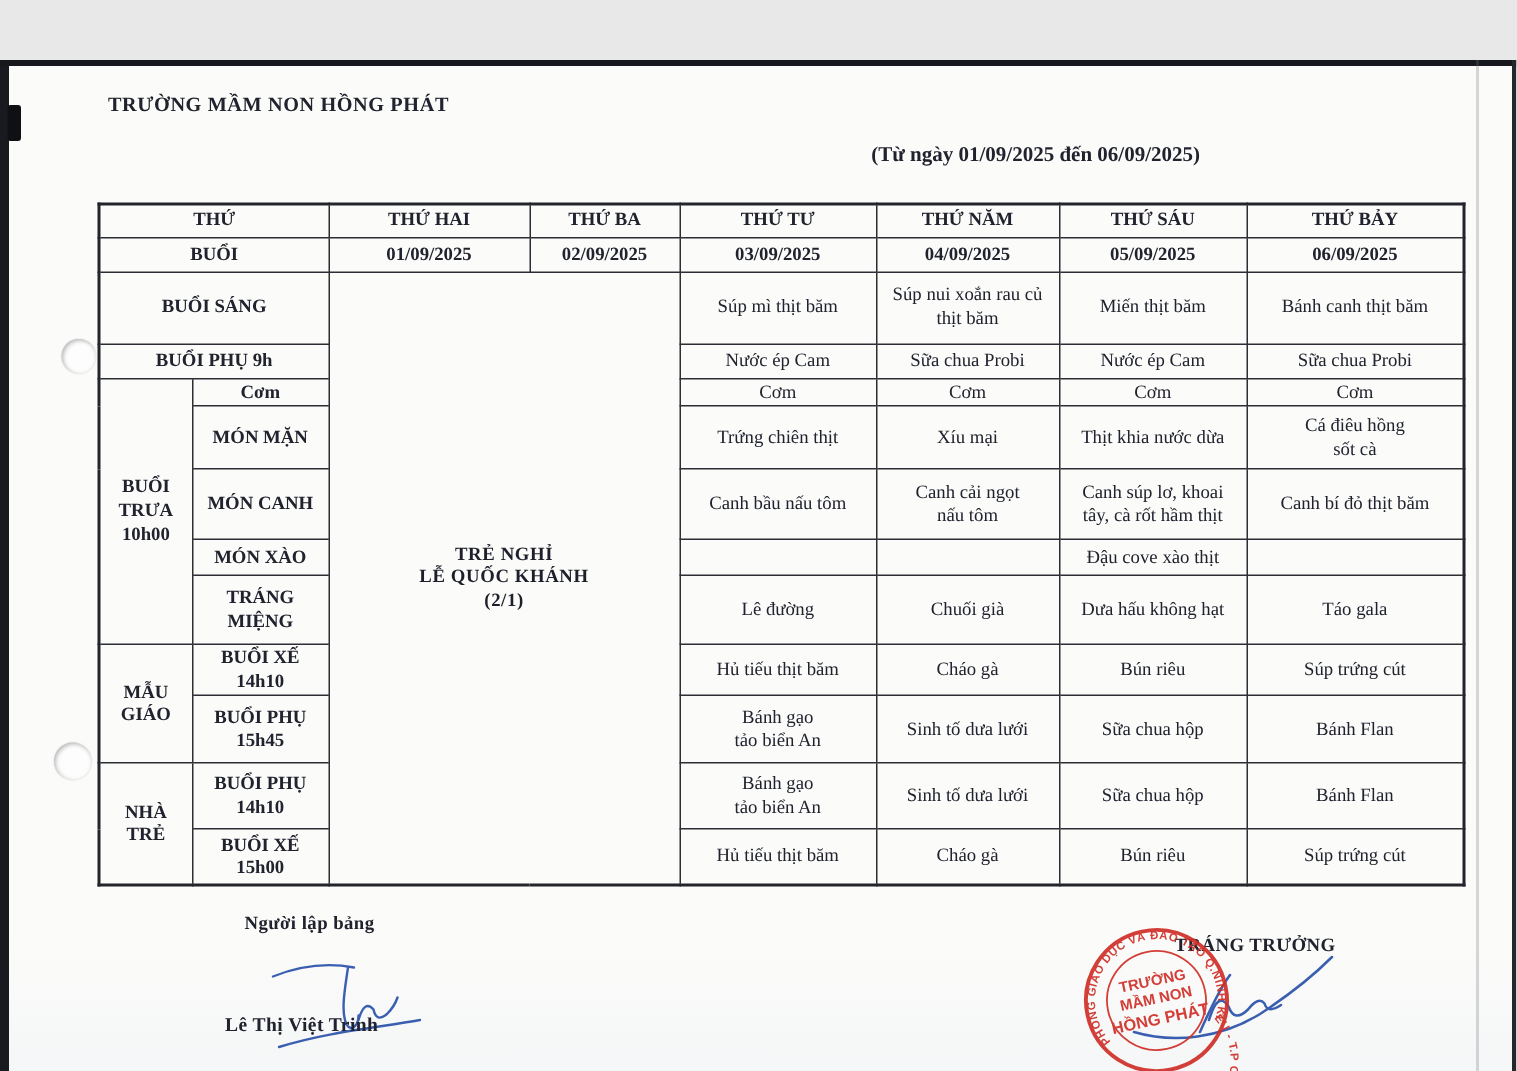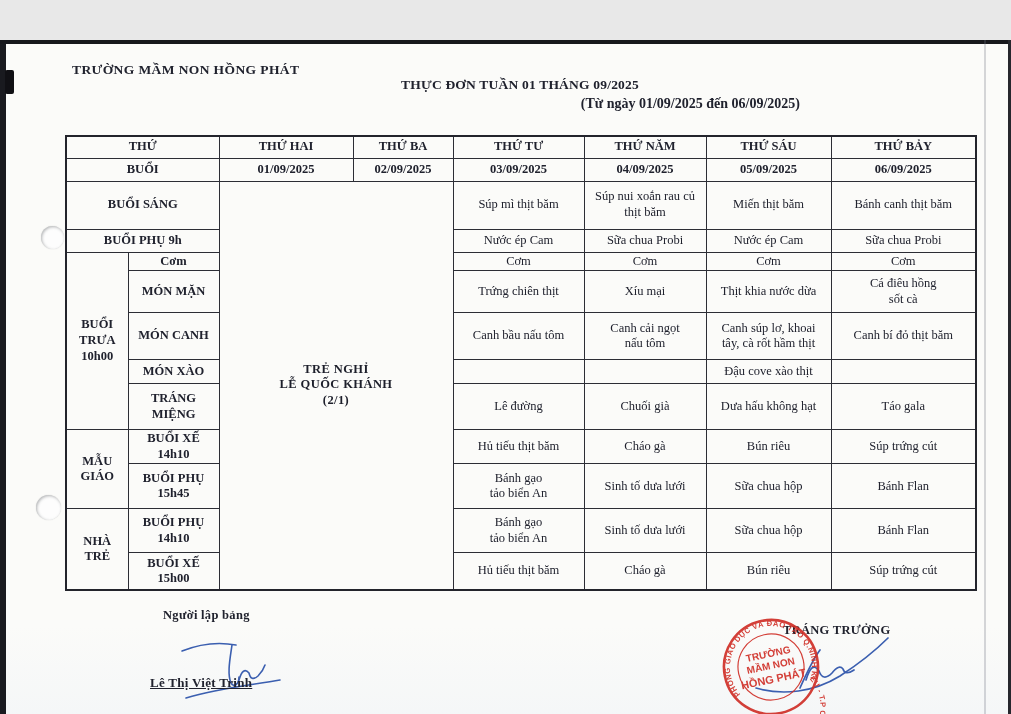--- a/index.html
+++ b/index.html
@@ -44,42 +44,41 @@
   td.holiday{
     font-weight:bold;font-size:20px;line-height:1.6;letter-spacing:.4px;color:#1d1f2b;
   }
   tr.rh1{height:22px} tr.rh2{height:23px} tr.rh3{height:48px} tr.rh4{height:23px}
   tr.rh5{height:18px} tr.rh6{height:42px} tr.rh7{height:47px} tr.rh8{height:24px}
   tr.rh9{height:46px} tr.rh10{height:31px} tr.rh11{height:45px} tr.rh12{height:44px}
   tr.rh13{height:37px}
   .role-label{font-weight:bold;font-size:12.5px;letter-spacing:.3px;}
   .name-label{font-weight:bold;font-size:13px;letter-spacing:.3px;}
   .role-left{position:absolute;left:163px;top:568px;}
-  .name-left{position:absolute;left:150px;top:635px;text-decoration:underline;}
+  .name-left{position:absolute;left:150px;top:635px;}
   .role-right{position:absolute;left:783px;top:583px;}
   .name-right{position:absolute;left:783px;top:693px;width:130px;text-align:left;}
   .sig-left{position:absolute;left:176px;top:594px;}
   .sig-right{position:absolute;left:748px;top:590px;}
   .stamp{position:absolute;left:711px;top:567px;width:120px;height:120px;transform:rotate(-12deg);opacity:.92;}
 </style>
 </head>
 <body>
 
 <div class="page">
 
   <div class="edge-left"></div>
   <div class="edge-top"></div>
   <div class="edge-right"></div>
   <div class="edge-blob"></div>
   <div class="fold-line"></div>
   <div class="hole hole1"></div>
   <div class="hole hole2"></div>
 
   <div class="school-name">TRƯỜNG MẦM NON HỒNG PHÁT</div>
-  <div class="doc-title">THỰC ĐƠN TUẦN 01 THÁNG 09/2025</div>
   <div class="doc-subtitle">(Từ ngày 01/09/2025 đến 06/09/2025)</div>
 
   <table class="menu">
     <colgroup>
       <col style="width:62px">
         <col style="width:91px">
       <col style="width:134px">
         <col style="width:100px">
       <col style="width:131px">
         <col style="width:122px">

